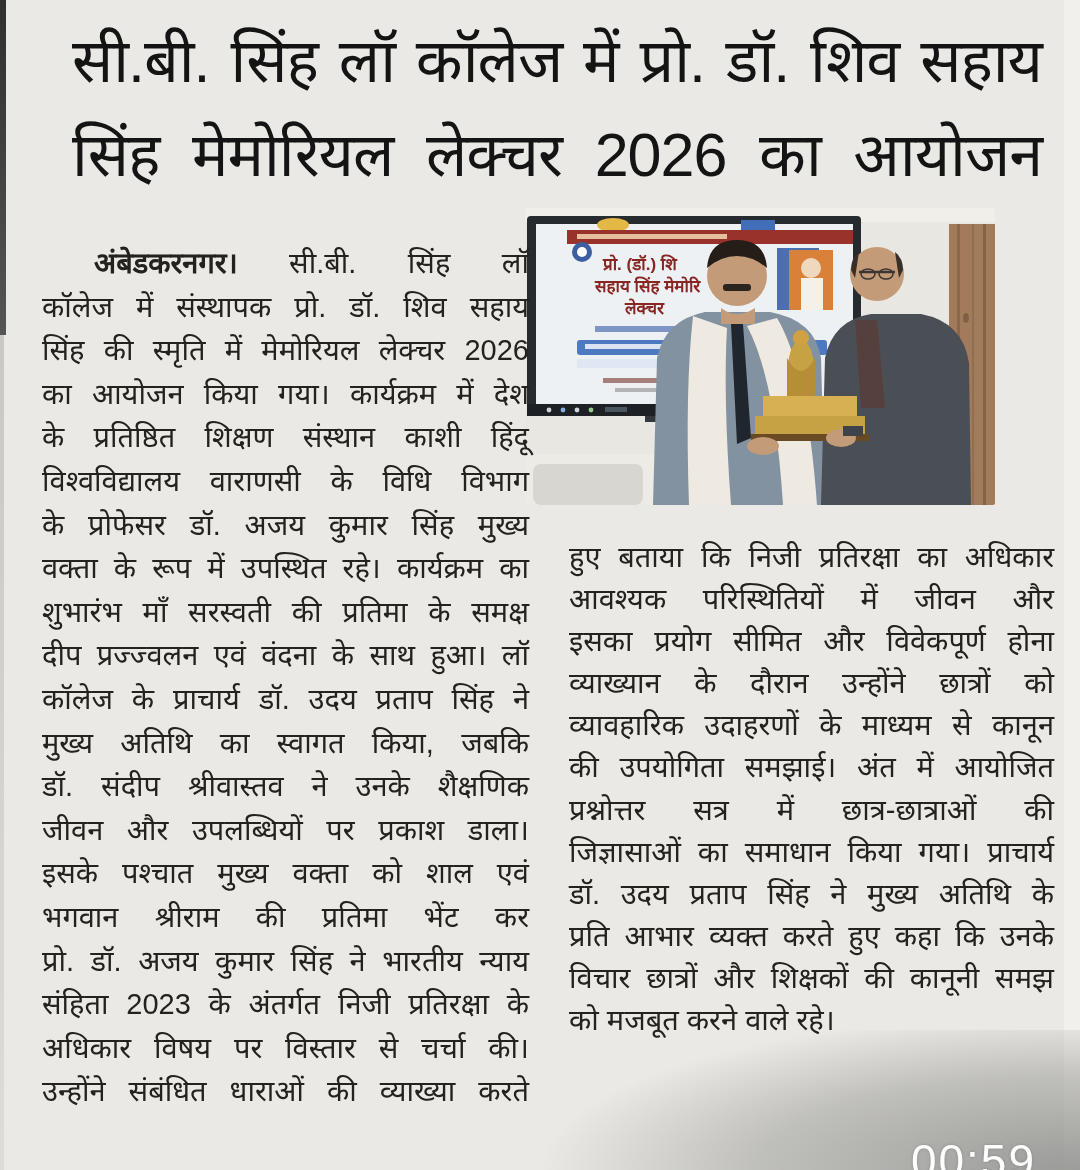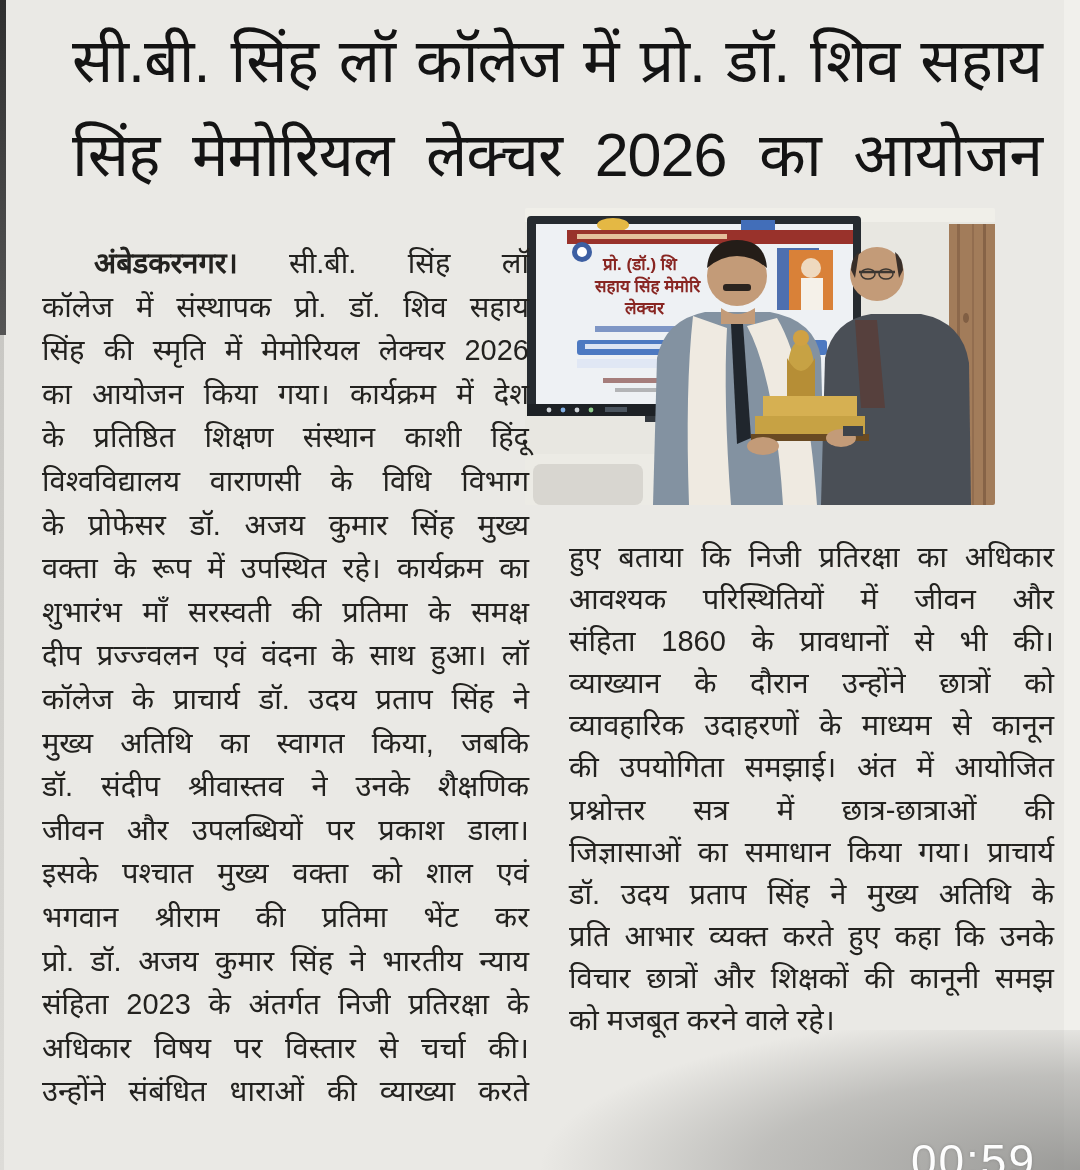--- a/index.html
+++ b/index.html
@@ -187,21 +187,21 @@
       <div class="line">संहिता 2023 के अंतर्गत निजी प्रतिरक्षा के</div>
       <div class="line">अधिकार विषय पर विस्तार से चर्चा की।</div>
       <div class="line">उन्होंने संबंधित धाराओं की व्याख्या करते</div>
     </div>
 </div>
 
 <div class="col col-right">
   <div>
       <div class="line">हुए बताया कि निजी प्रतिरक्षा का अधिकार</div>
       <div class="line">आवश्यक परिस्थितियों में जीवन और</div>
-      <div class="line">संहिता 1860 के प्रावधानों से भी की।</div>
+      <div class="line">इसका प्रयोग सीमित और विवेकपूर्ण होना</div>
       <div class="line">व्याख्यान के दौरान उन्होंने छात्रों को</div>
       <div class="line">व्यावहारिक उदाहरणों के माध्यम से कानून</div>
       <div class="line">की उपयोगिता समझाई। अंत में आयोजित</div>
       <div class="line">प्रश्नोत्तर सत्र में छात्र-छात्राओं की</div>
       <div class="line">जिज्ञासाओं का समाधान किया गया। प्राचार्य</div>
       <div class="line">डॉ. उदय प्रताप सिंह ने मुख्य अतिथि के</div>
       <div class="line">प्रति आभार व्यक्त करते हुए कहा कि उनके</div>
       <div class="line">विचार छात्रों और शिक्षकों की कानूनी समझ</div>
       <div class="line">को मजबूत करने वाले रहे।</div>
     </div>

